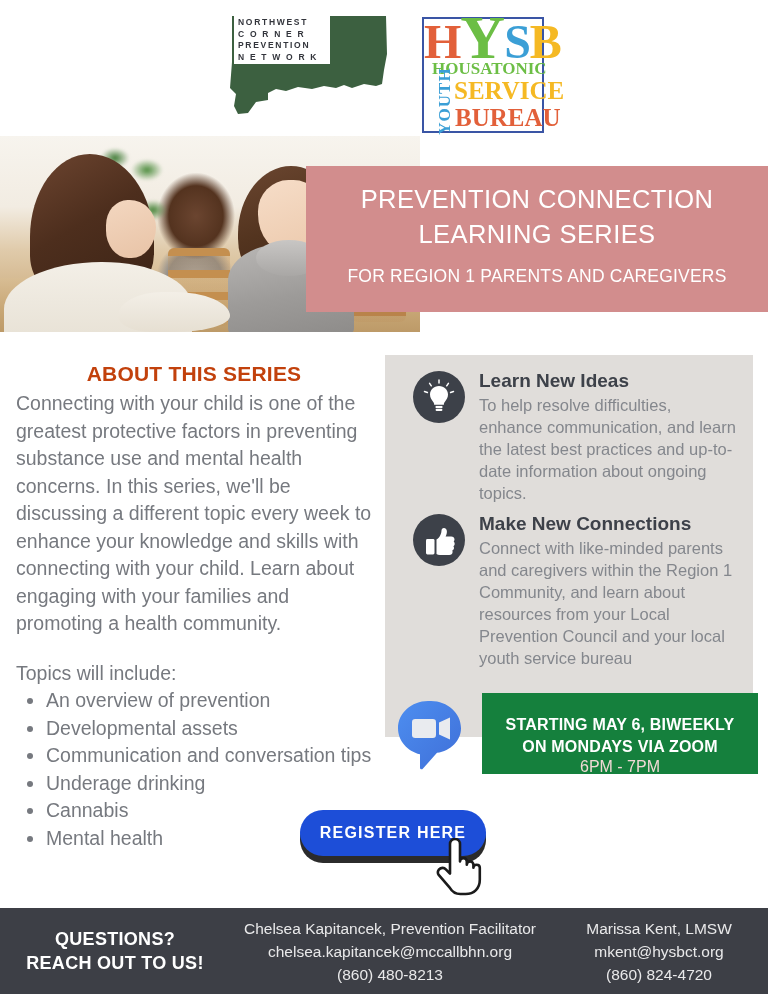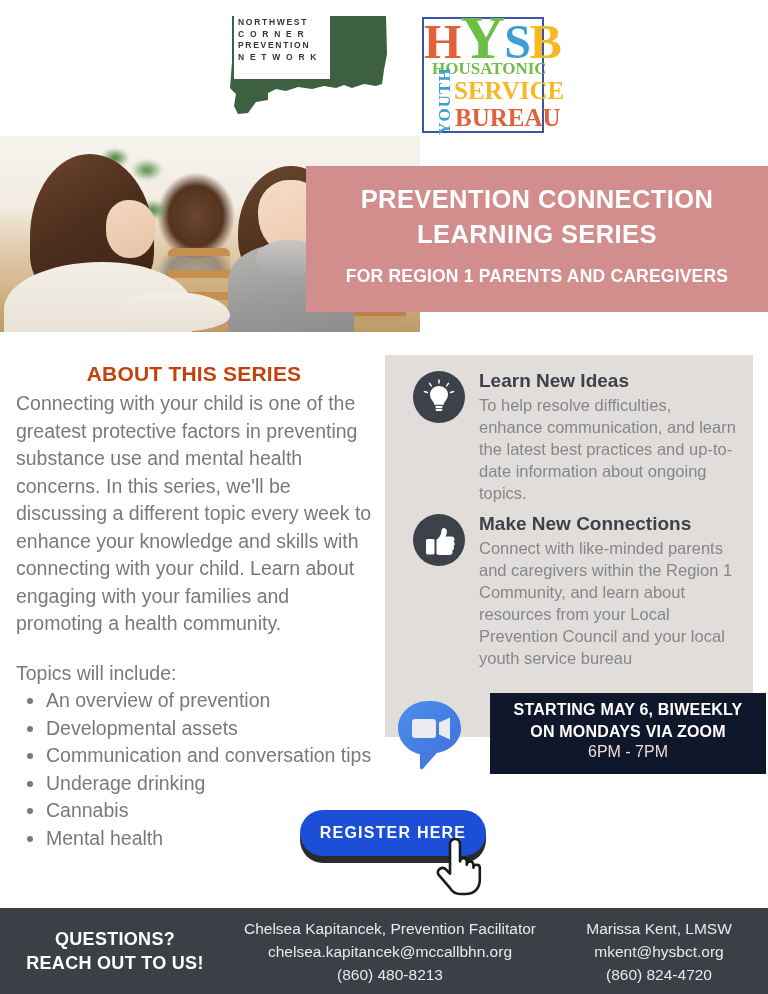--- a/index.html
+++ b/index.html
@@ -33,21 +33,21 @@
   .ct-shape {
     position: absolute;
     left: 0; top: 0;
     width: 170px; height: 116px;
   }
   .nwcpn-textbox {
     position: absolute;
     left: 10px; top: 0px;
     width: 96px;
     background: #ffffff;
-    padding: 3px 4px 16px 4px;
+    padding: 3px 4px 1px 4px;
     box-sizing: border-box;
     z-index: 3;
   }
   .nwcpn-line {
     font-size: 8.5px;
     font-weight: bold;
     letter-spacing: 1.7px;
     color: #33353c;
     line-height: 11.5px;
     text-align: left;
@@ -238,30 +238,30 @@
     left: 306px; top: 30px;
     width: 462px; height: 146px;
     background: #d28d8d;
     z-index: 5;
     box-sizing: border-box;
     padding-top: 16px;
   }
   .title-main {
     color: #ffffff;
     font-size: 25.5px;
-    font-weight: bold;
+    font-weight: normal;
     letter-spacing: 0.4px;
     text-align: center;
     line-height: 35px;
     padding: 0 14px;
   }
   .title-sub {
     color: #ffffff;
     font-size: 17.5px;
-    font-weight: bold;
+    font-weight: normal;
     letter-spacing: 0.2px;
     text-align: center;
     margin-top: 14px;
     padding: 0 8px;
   }
 
   
   .about-col {
     position: absolute;
     left: 16px; top: 362px;
@@ -340,25 +340,25 @@
     left: 386px; top: 693px;
     width: 368px; height: 84px;
   }
   .zoom-icon {
     position: absolute;
     left: 4px; top: 2px;
     width: 80px; height: 80px;
   }
   .schedule-banner {
     position: absolute;
-    left: 104px; top: 0px;
+    left: 96px; top: 0px;
     width: 276px; height: 81px;
-    background: #0f172a;
+    background: #15803d;
     box-sizing: border-box;
-    padding-top: 6px;
+    padding-top: 21px;
   }
   .schedule-main {
     color: #ffffff;
     font-size: 16px;
     font-weight: bold;
     text-align: center;
     line-height: 22px;
     letter-spacing: 0.2px;
     padding: 0 8px;
   }

